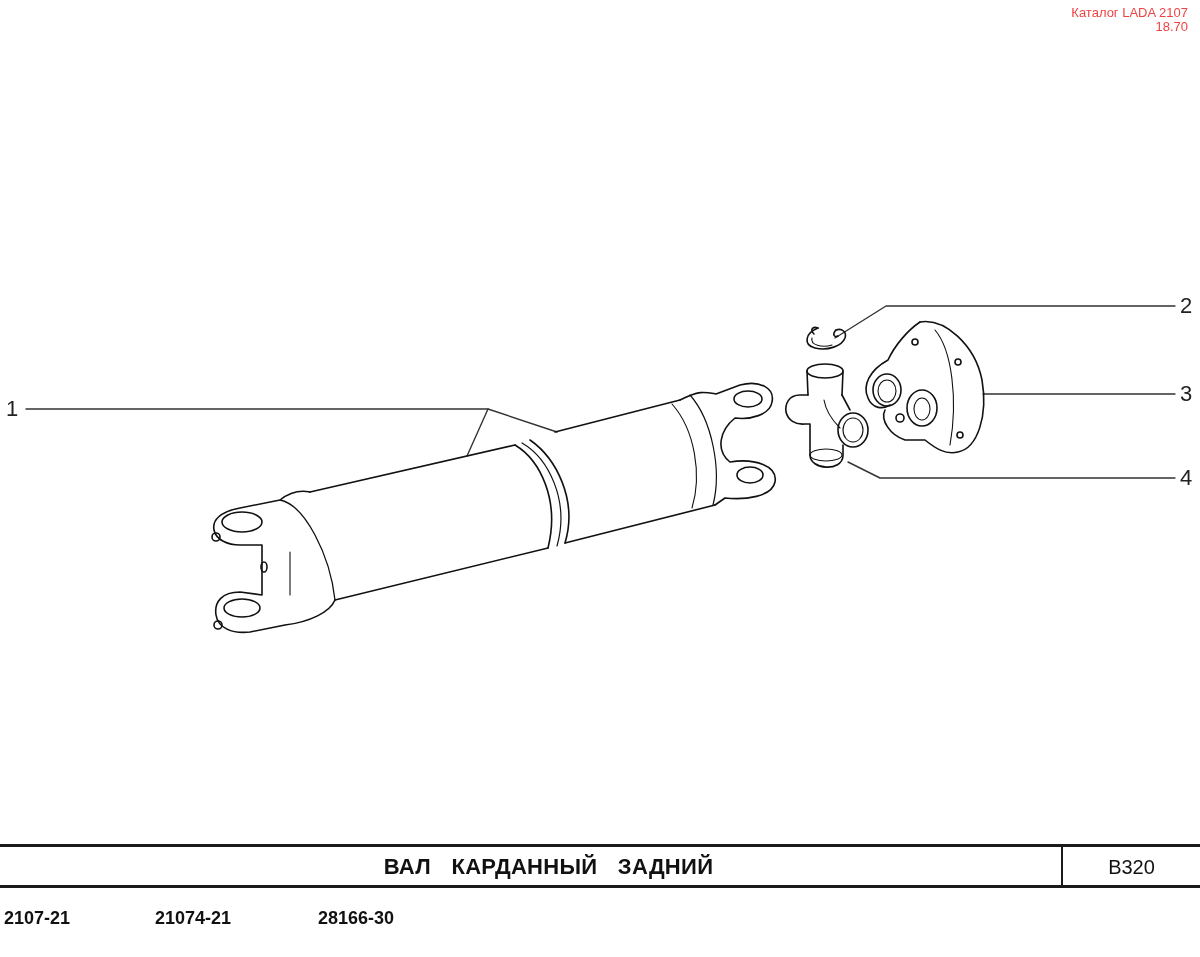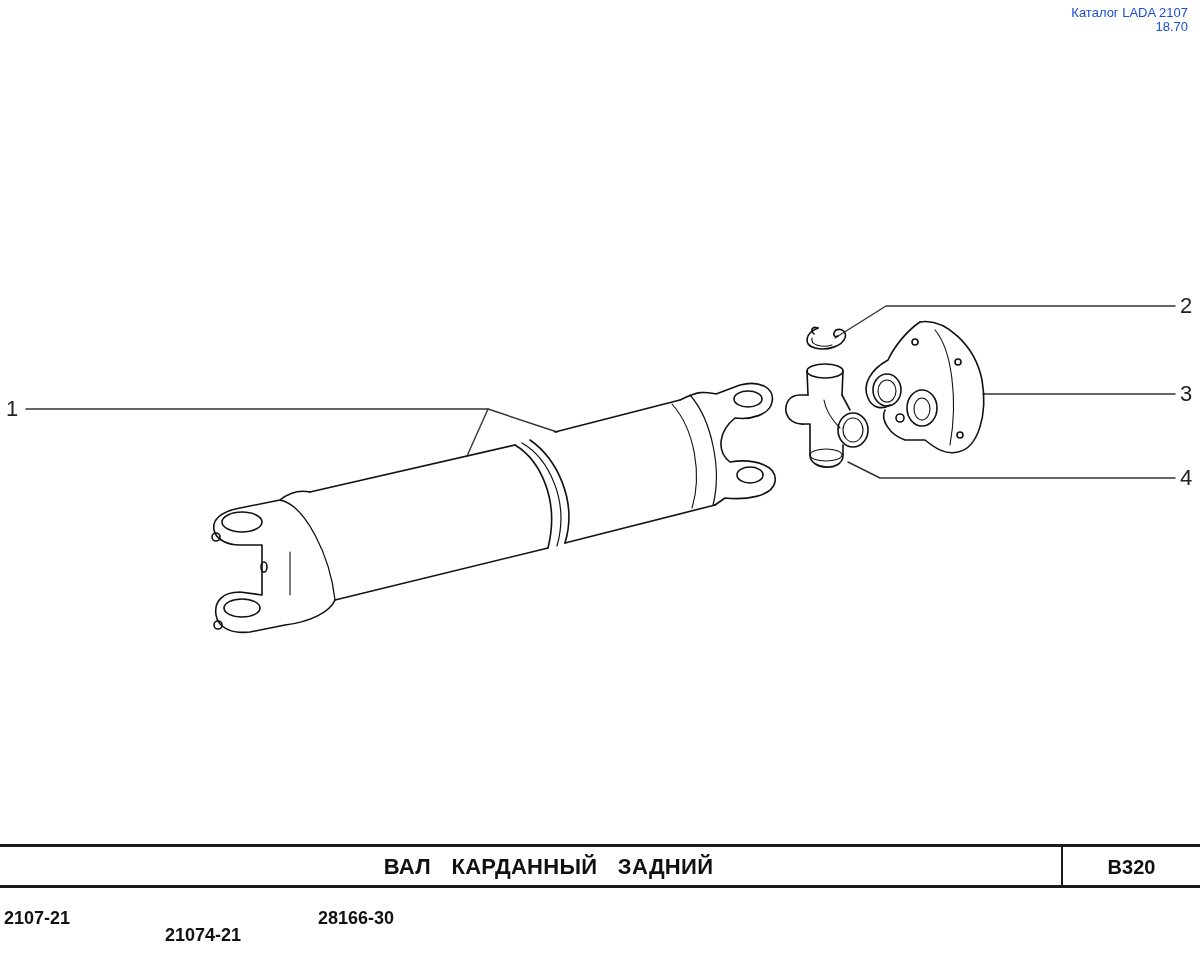--- a/index.html
+++ b/index.html
@@ -1,29 +1,29 @@
 <!DOCTYPE html>
 <html><head>
   <meta charset="utf-8">
   <style>
     html, body { margin: 0; padding: 0; background: #ffffff; }
     body { width: 1200px; height: 957px; position: relative; overflow: hidden;
            font-family: "Liberation Sans", sans-serif; color: #111; }
     .catalog-header { position: absolute; right: 12px; top: 6px; text-align: right;
-           font-size: 13px; line-height: 14px; color: #1d4ed8; }
+           font-size: 13px; line-height: 14px; color: #ef4444; }
     .diagram { position: absolute; left: 0; top: 0; width: 1200px; height: 830px; }
     .callout { position: absolute; font-size: 22px; color: #222; line-height: 22px; }
     .title-bar { position: absolute; left: 0; top: 844px; width: 1200px; height: 38px;
            border-top: 3px solid #1a1a1a; border-bottom: 3px solid #1a1a1a; }
     .title-text { position: absolute; left: 0; width: 1062px; top: 0; height: 38px;
            text-align: center; padding-left: 35px; box-sizing: border-box;
            font-weight: bold; font-size: 22px; line-height: 40px; word-spacing: 14px; letter-spacing: 0.3px; }
     .title-sep { position: absolute; left: 1061px; top: 0; width: 2px; height: 38px; background: #1a1a1a; }
     .code-text { position: absolute; left: 1063px; width: 137px; top: 0; height: 38px;
-           text-align: center; font-weight: bold; font-size: 20px; line-height: 40px; }
+           text-align: center; font-weight: normal; font-size: 20px; line-height: 40px; }
     .models { position: absolute; top: 908px; left: 0; width: 1200px; height: 24px; }
     .model { position: absolute; top: 0; font-weight: bold; font-size: 18px; }
   </style>
 </head>
 <body>
 
 <div class="catalog-header">
   <div>Каталог LADA 2107</div>
   <div>18.70</div>
 </div>
@@ -106,15 +106,15 @@
 <div class="callout" style="left:1180px; top:467px;">4</div>
 
 <div class="title-bar">
   <div class="title-text">ВАЛ КАРДАННЫЙ ЗАДНИЙ</div>
   <div class="title-sep"></div>
   <div class="code-text">B320</div>
 </div>
 
 <div class="models">
   <span class="model" style="left:4px;">2107-21</span>
-  <span class="model" style="left:165px;margin-top:17px;">21074-21</span>
+  <span class="model" style="left:155px;">21074-21</span>
   <span class="model" style="left:318px;">28166-30</span>
 </div>
 
 </body></html>

